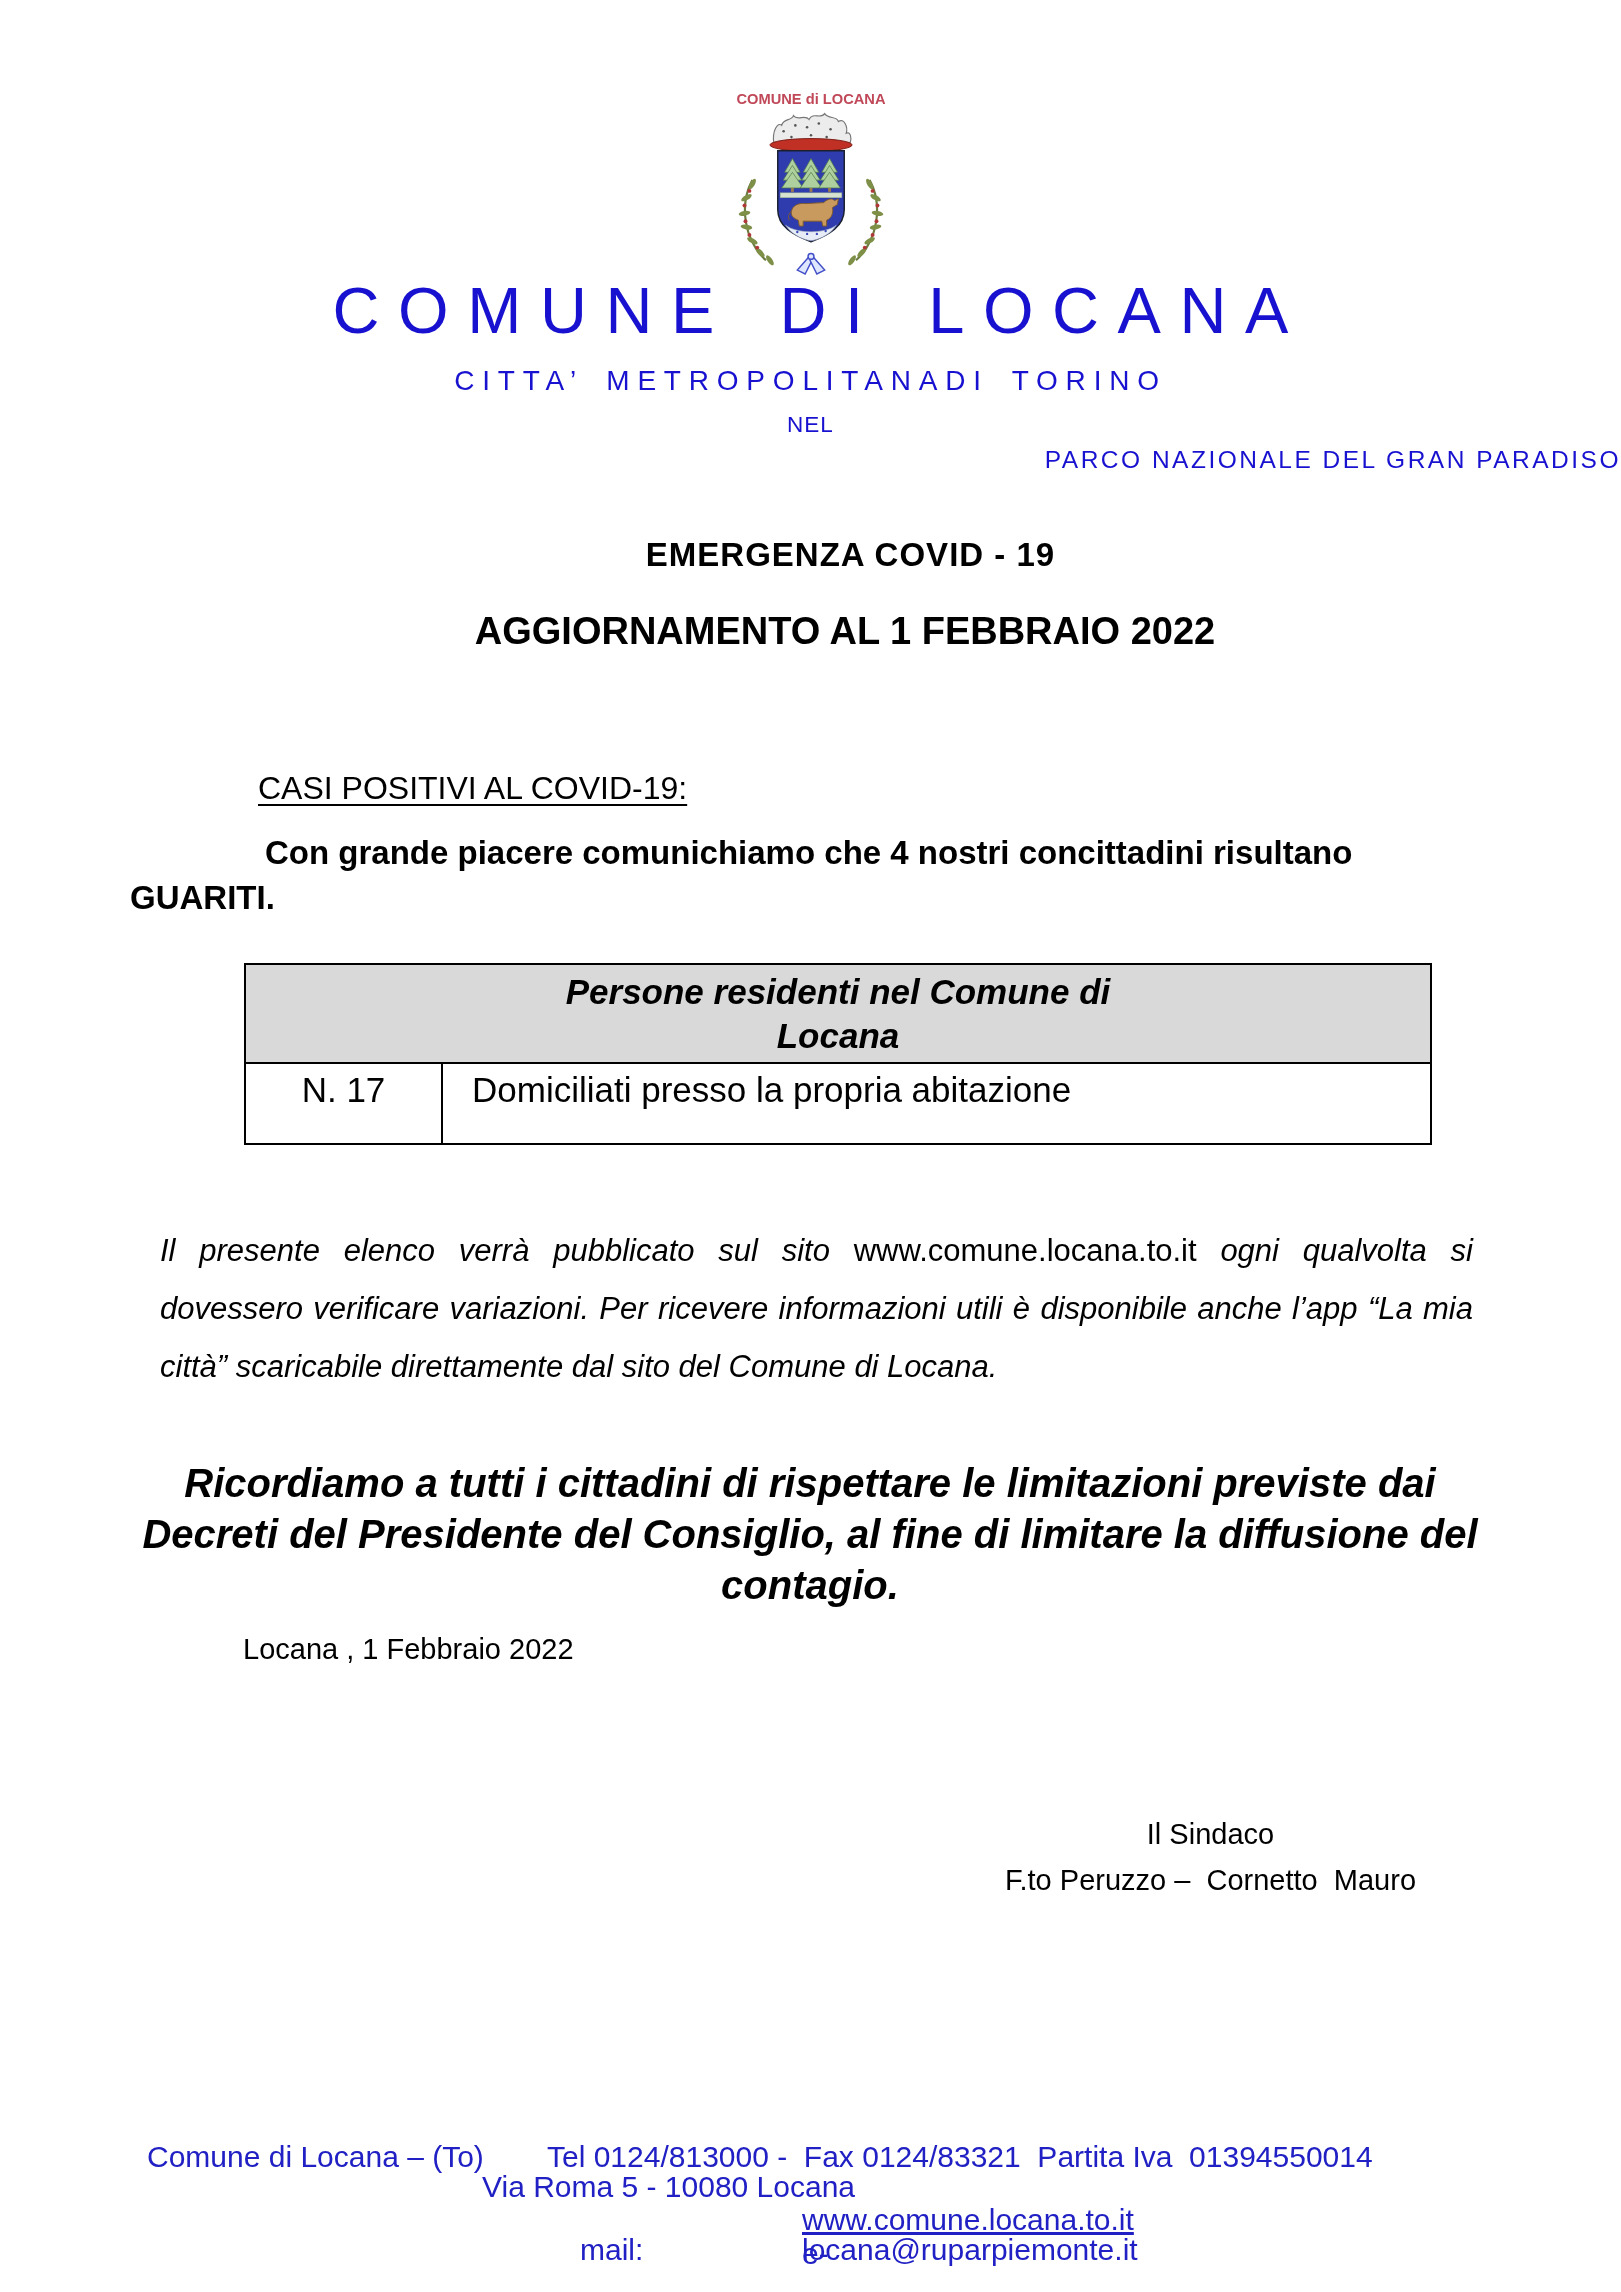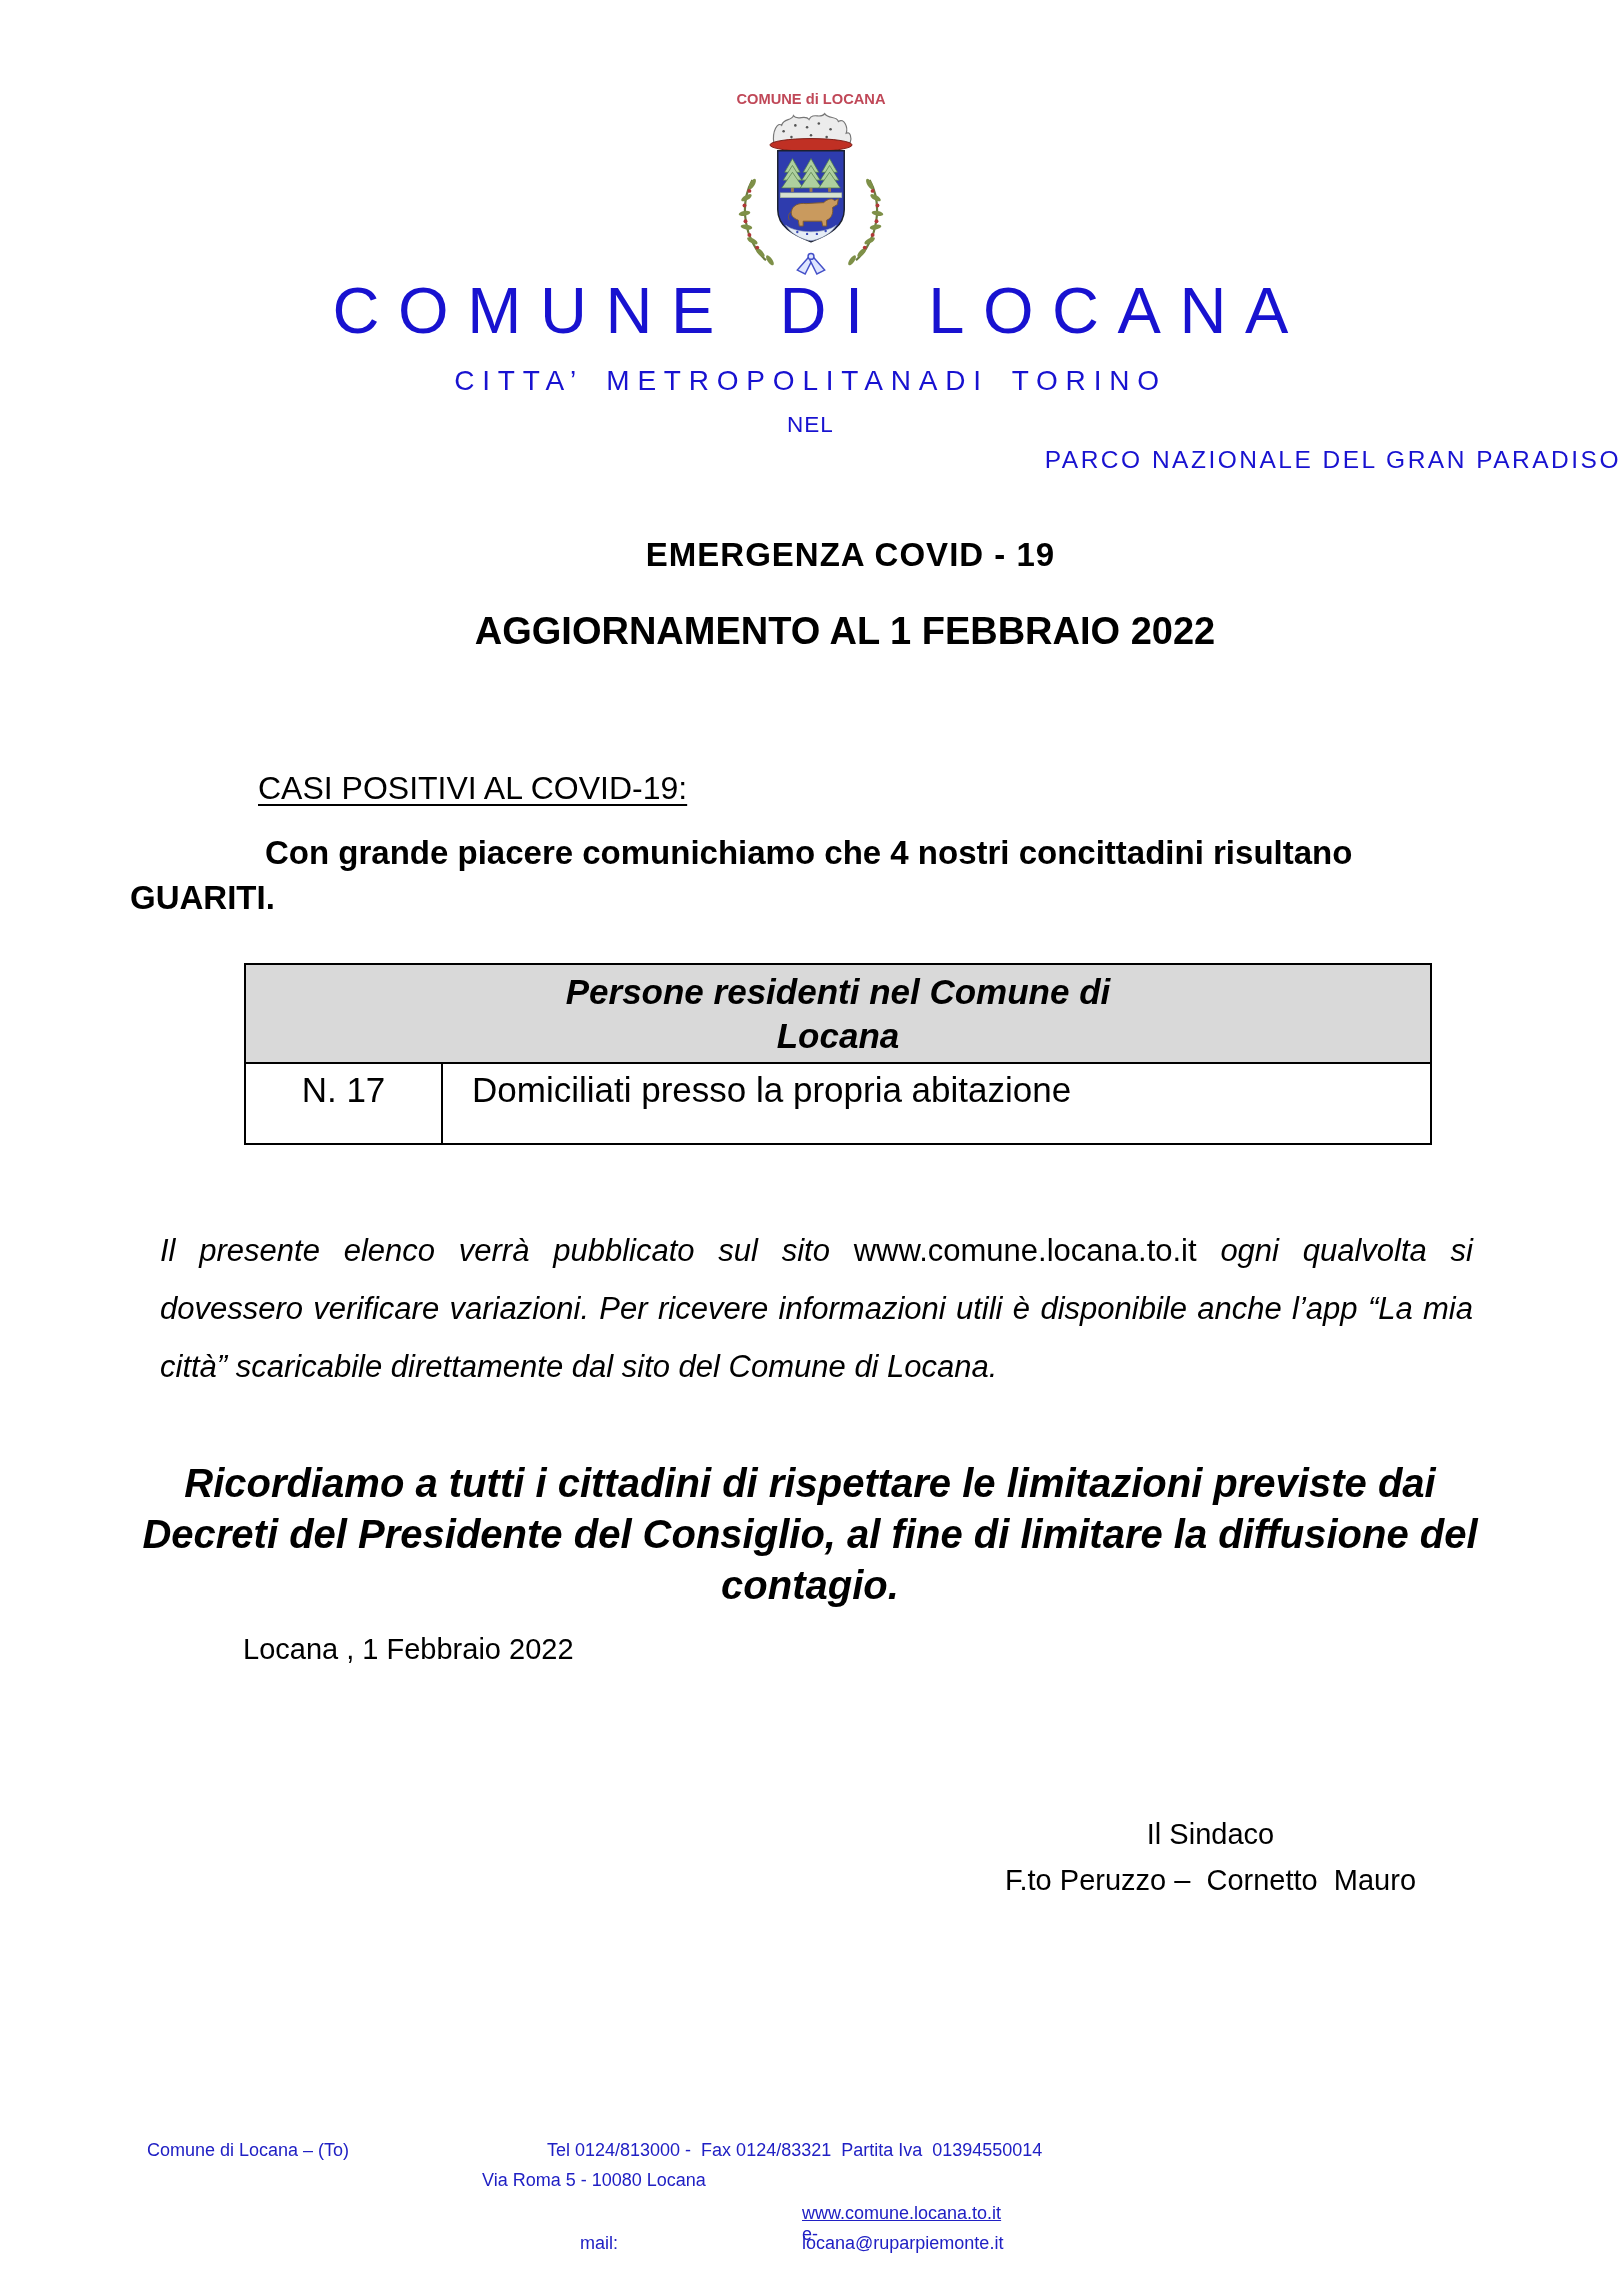--- a/index.html
+++ b/index.html
@@ -42,21 +42,21 @@
   .info .plain{font-style:normal;}
 
   .reminder{position:absolute;top:1458px;left:130px;width:1360px;font-size:40px;
         font-weight:bold;font-style:italic;line-height:51px;text-align:center;margin:0;}
 
   .dateline{position:absolute;top:1633px;left:243px;font-size:29px;white-space:pre-wrap;}
 
   .signature{position:absolute;top:1818px;left:995px;width:431px;text-align:center;font-size:29px;}
   .signature .sig-name{margin-top:12.7px;white-space:pre-wrap;}
 
-  .footer{position:absolute;top:2140px;left:0;width:100%;height:137px;color:#2020c4;font-size:18px;}
+  .footer{position:absolute;top:2140px;left:0;width:100%;height:137px;color:#2020c4;font-size:30px;}
   .footer span{position:absolute;white-space:pre-wrap;}
   .f-muni{left:147px;top:0;}
   .f-contacts{left:547px;top:0;}
   .f-address{left:482px;top:30px;}
   .f-webline{left:802px;top:63px;}
   .f-web{text-decoration:underline;}
   .f-maillbl{left:580px;top:93px;}
   .f-email{left:802px;top:93px;}
 </style>
 </head>

